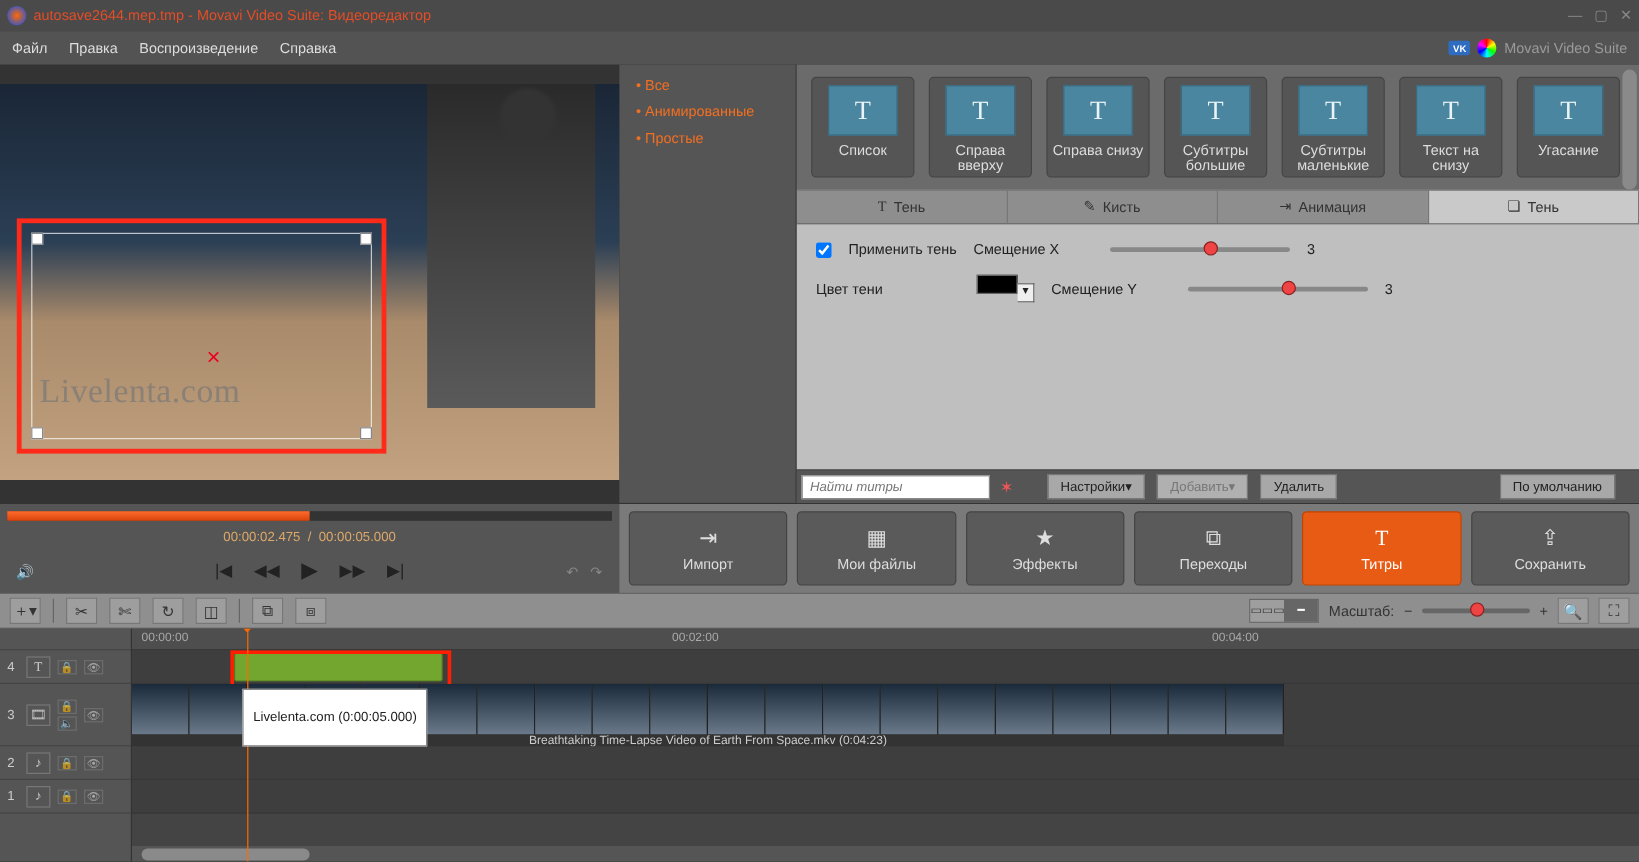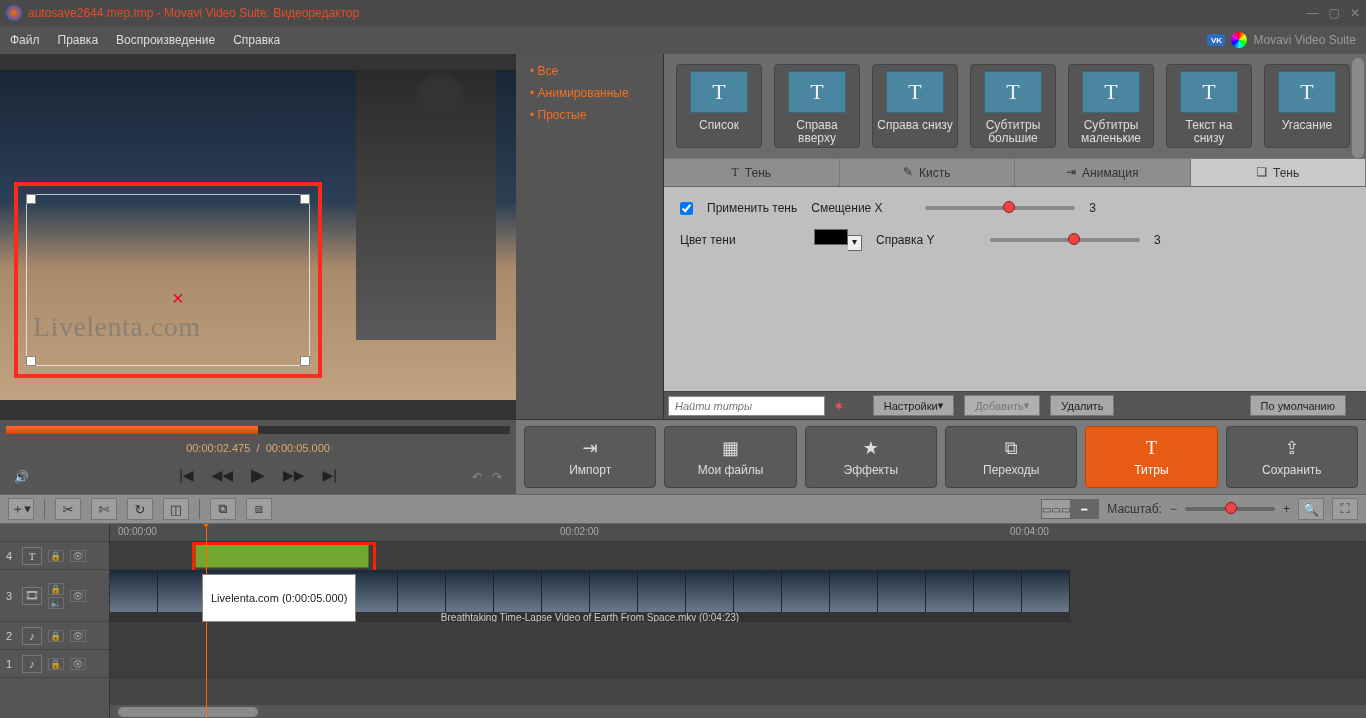--- a/index.html
+++ b/index.html
@@ -225,21 +225,21 @@
           <div class="slider">
               <div class="knob" style="left:78px"></div>
             </div>
           <span class="val">3</span>
         </div>
       </div>
       <div class="optrow">
         <label>Цвет тени</label>
         <span><span class="colorswatch"></span><span class="colordrop">▾</span></span>
         <div class="mid">
-          <span class="lab">Справка Y</span>
+          <span class="lab">Смещение Y</span>
           <div class="slider">
               <div class="knob" style="left:78px"></div>
             </div>
           <span class="val">3</span>
         </div>
       </div>
     </div>
 
     <div class="searchbar">
       <input placeholder="Найти титры" style="">

